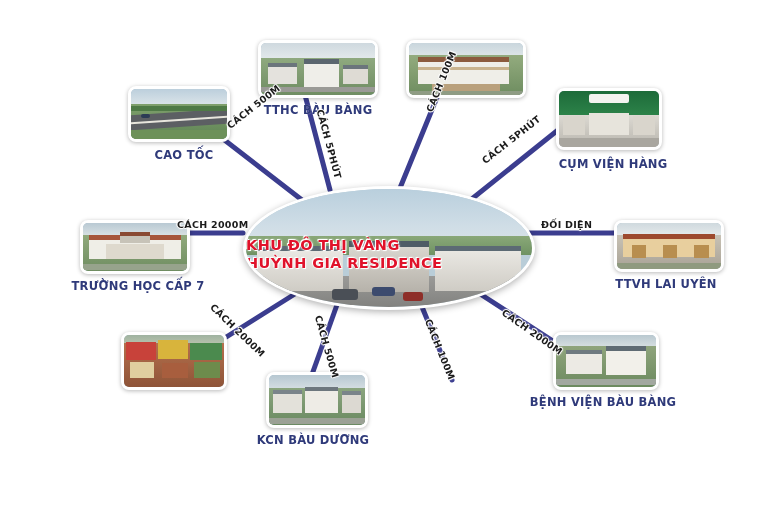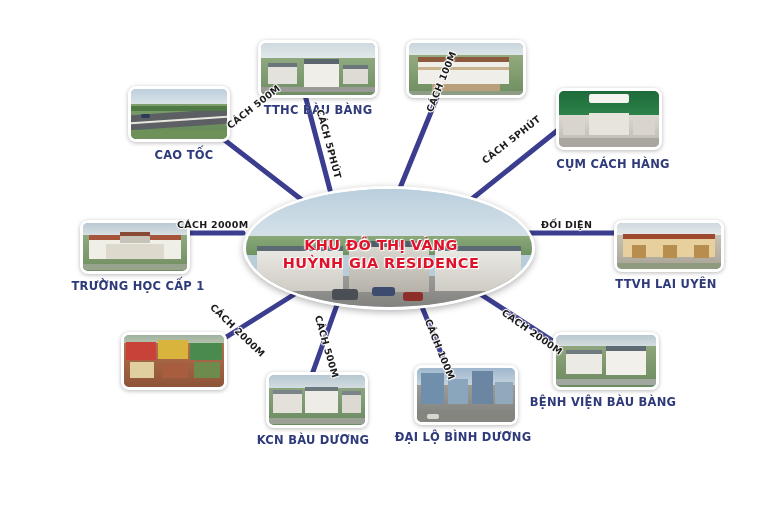--- a/index.html
+++ b/index.html
@@ -64,21 +64,20 @@
   #center-ellipse .c-gate{position:absolute;left:36%;top:44%;width:28%;height:38%;
     background:linear-gradient(#d9d6cf,#b6b2aa);border-top:6px solid #4f5c66;}
   #center-ellipse .c-car1{position:absolute;left:30%;bottom:6%;width:9%;height:9%;
     background:#4a4f56;border-radius:3px;}
   #center-ellipse .c-car2{position:absolute;left:55%;bottom:5%;width:7%;height:8%;
     background:#8e2e28;border-radius:3px;}
   #center-ellipse .c-car3{position:absolute;left:44%;bottom:9%;width:8%;height:8%;
     background:#3c4b6e;border-radius:3px;}
   #center-title{
     position:absolute;left:0;right:16px;top:40%;
-    text-align:center;
     color:#e0122a;
     font-weight:bold;
     font-size:14.5px;
     line-height:1.25;
     letter-spacing:.4px;
     text-shadow:0 0 2px #fff,0 0 3px #fff,1px 1px 0 #fff,-1px -1px 0 #fff;
     z-index:2;
   }
 
   
@@ -166,21 +165,21 @@
   <div class="node" style="left:548px;top:88px;width:130px;">
     <div class="thumb" style="width:100px;height:56px;margin-left:8px;">
       <div class="sky" style="background:linear-gradient(#1d6b3a,#2d8349);height:44%"></div>
       <div class="ground" style="background:linear-gradient(#dcd9d2,#b9b6ae);height:58%"></div>
       <div class="b1" style="left:30%;top:6%;width:40%;height:16%;background:#f3f3f0;border-radius:2px;"></div>
       <div class="b2" style="left:4%;top:44%;width:22%;height:34%;background:#d9d5cc;"></div>
       <div class="b3" style="left:30%;top:40%;width:40%;height:38%;background:#e7e4dc;"></div>
       <div class="b4" style="left:74%;top:44%;width:22%;height:34%;background:#d9d5cc;"></div>
       <div class="b5" style="left:0;bottom:0;width:100%;height:16%;background:#a9a69f;"></div>
     </div>
-    <div class="caption" style="margin-top:7px;">CỤM CÁCH HÀNG</div>
+    <div class="caption" style="margin-top:7px;">CỤM VIỆN HÀNG</div>
   </div>
 
   <div class="node" style="left:596px;top:220px;width:140px;">
     <div class="thumb" style="width:104px;height:46px;margin-left:18px;">
       <div class="sky" style="background:linear-gradient(#cfd9de,#e6ebec);height:28%"></div>
       <div class="ground" style="background:linear-gradient(#c8c2b5,#a8a296);height:74%"></div>
       <div class="b1" style="left:6%;top:24%;width:88%;height:40%;background:#e8cf9e;border-top:5px solid #9d4a2e;"></div>
       <div class="b2" style="left:14%;top:48%;width:14%;height:28%;background:#b88e4f;"></div>
       <div class="b3" style="left:44%;top:48%;width:14%;height:28%;background:#b88e4f;"></div>
       <div class="b4" style="left:74%;top:48%;width:14%;height:28%;background:#b88e4f;"></div>
@@ -193,33 +192,20 @@
     <div class="thumb" style="width:100px;height:52px;margin-left:45px;">
       <div class="sky" style="background:linear-gradient(#b9c8cf,#d7dfe1);height:24%"></div>
       <div class="ground" style="background:linear-gradient(#8fa47c,#6c8a5f);height:78%"></div>
       <div class="b1" style="left:10%;top:28%;width:36%;height:40%;background:#eceae4;border-top:4px solid #6f7a80;"></div>
       <div class="b2" style="left:50%;top:22%;width:40%;height:46%;background:#f2f0ea;border-top:5px solid #5f6b73;"></div>
       <div class="b3" style="left:0;bottom:4%;width:100%;height:12%;background:#a2a8a0;"></div>
     </div>
     <div class="caption">BỆNH VIỆN BÀU BÀNG</div>
   </div>
 
-  <div class="node" style="left:388px;top:365px;width:150px;">
-    <div class="thumb" style="width:98px;height:54px;margin-left:26px;">
-      <div class="sky" style="background:linear-gradient(#9fb7cd,#c6d4df);height:34%"></div>
-      <div class="ground" style="background:linear-gradient(#9b9b97,#7d7d79);height:68%"></div>
-      <div class="b1" style="left:4%;top:10%;width:24%;height:56%;background:#6f8fad;"></div>
-      <div class="b2" style="left:32%;top:20%;width:20%;height:46%;background:#8aa6bd;"></div>
-      <div class="b3" style="left:56%;top:6%;width:22%;height:60%;background:#6b86a2;"></div>
-      <div class="b4" style="left:80%;top:26%;width:18%;height:40%;background:#90a9bd;"></div>
-      <div class="b5" style="left:0;bottom:0;width:100%;height:22%;background:#85857f;"></div>
-      <div class="b6" style="left:10%;bottom:6%;width:12%;height:8%;background:#d8d6d0;border-radius:2px;"></div>
-    </div>
-    <div class="caption">ĐẠI LỘ BÌNH DƯƠNG</div>
-  </div>
 
   <div class="node" style="left:248px;top:372px;width:130px;">
     <div class="thumb" style="width:96px;height:50px;margin-left:18px;">
       <div class="sky" style="background:linear-gradient(#b6c7d1,#d5dee2);height:28%"></div>
       <div class="ground" style="background:linear-gradient(#8aa47e,#6a8a61);height:74%"></div>
       <div class="b1" style="left:4%;top:30%;width:30%;height:38%;background:#e3e1da;border-top:4px solid #7a848a;"></div>
       <div class="b2" style="left:38%;top:24%;width:34%;height:44%;background:#eeece6;border-top:4px solid #6d777e;"></div>
       <div class="b3" style="left:76%;top:32%;width:20%;height:36%;background:#dcd9d2;border-top:4px solid #7a848a;"></div>
       <div class="b4" style="left:0;bottom:2%;width:100%;height:12%;background:#9ba195;"></div>
     </div>
@@ -241,21 +227,21 @@
 
   <div class="node" style="left:58px;top:220px;width:160px;">
     <div class="thumb" style="width:104px;height:48px;margin-left:22px;">
       <div class="sky" style="background:linear-gradient(#b9c9d3,#d7e0e3);height:26%"></div>
       <div class="ground" style="background:linear-gradient(#90a97c,#6f8d61);height:76%"></div>
       <div class="b1" style="left:6%;top:26%;width:88%;height:38%;background:#efeee7;border-top:5px solid #a6553a;"></div>
       <div class="b2" style="left:22%;top:44%;width:56%;height:30%;background:#ded9cd;"></div>
       <div class="b3" style="left:36%;top:18%;width:28%;height:16%;background:#c7c3b8;border-top:4px solid #8a4a33;"></div>
       <div class="b4" style="left:0;bottom:2%;width:100%;height:12%;background:#97a38c;"></div>
     </div>
-    <div class="caption">TRƯỜNG HỌC CẤP 1</div>
+    <div class="caption">TRƯỜNG HỌC CẤP 7</div>
   </div>
 
   <div class="node" style="left:100px;top:86px;width:168px;">
     <div class="thumb" style="width:96px;height:50px;margin-left:28px;">
       <div class="sky" style="background:linear-gradient(#bccfdc,#dbe4e9);height:32%"></div>
       <div class="ground" style="background:linear-gradient(#7fa06c,#5f8455);height:70%"></div>
       <div class="b1" style="left:0;top:46%;width:100%;height:30%;background:#5c5f63;transform:skewY(-4deg);"></div>
       <div class="b2" style="left:0;top:60%;width:100%;height:3%;background:#e8e6dd;transform:skewY(-4deg);"></div>
       <div class="b3" style="left:10%;top:50%;width:10%;height:8%;background:#2c3b55;border-radius:2px;"></div>
       <div class="b4" style="left:0;top:34%;width:100%;height:10%;background:#4f7a46;"></div>

